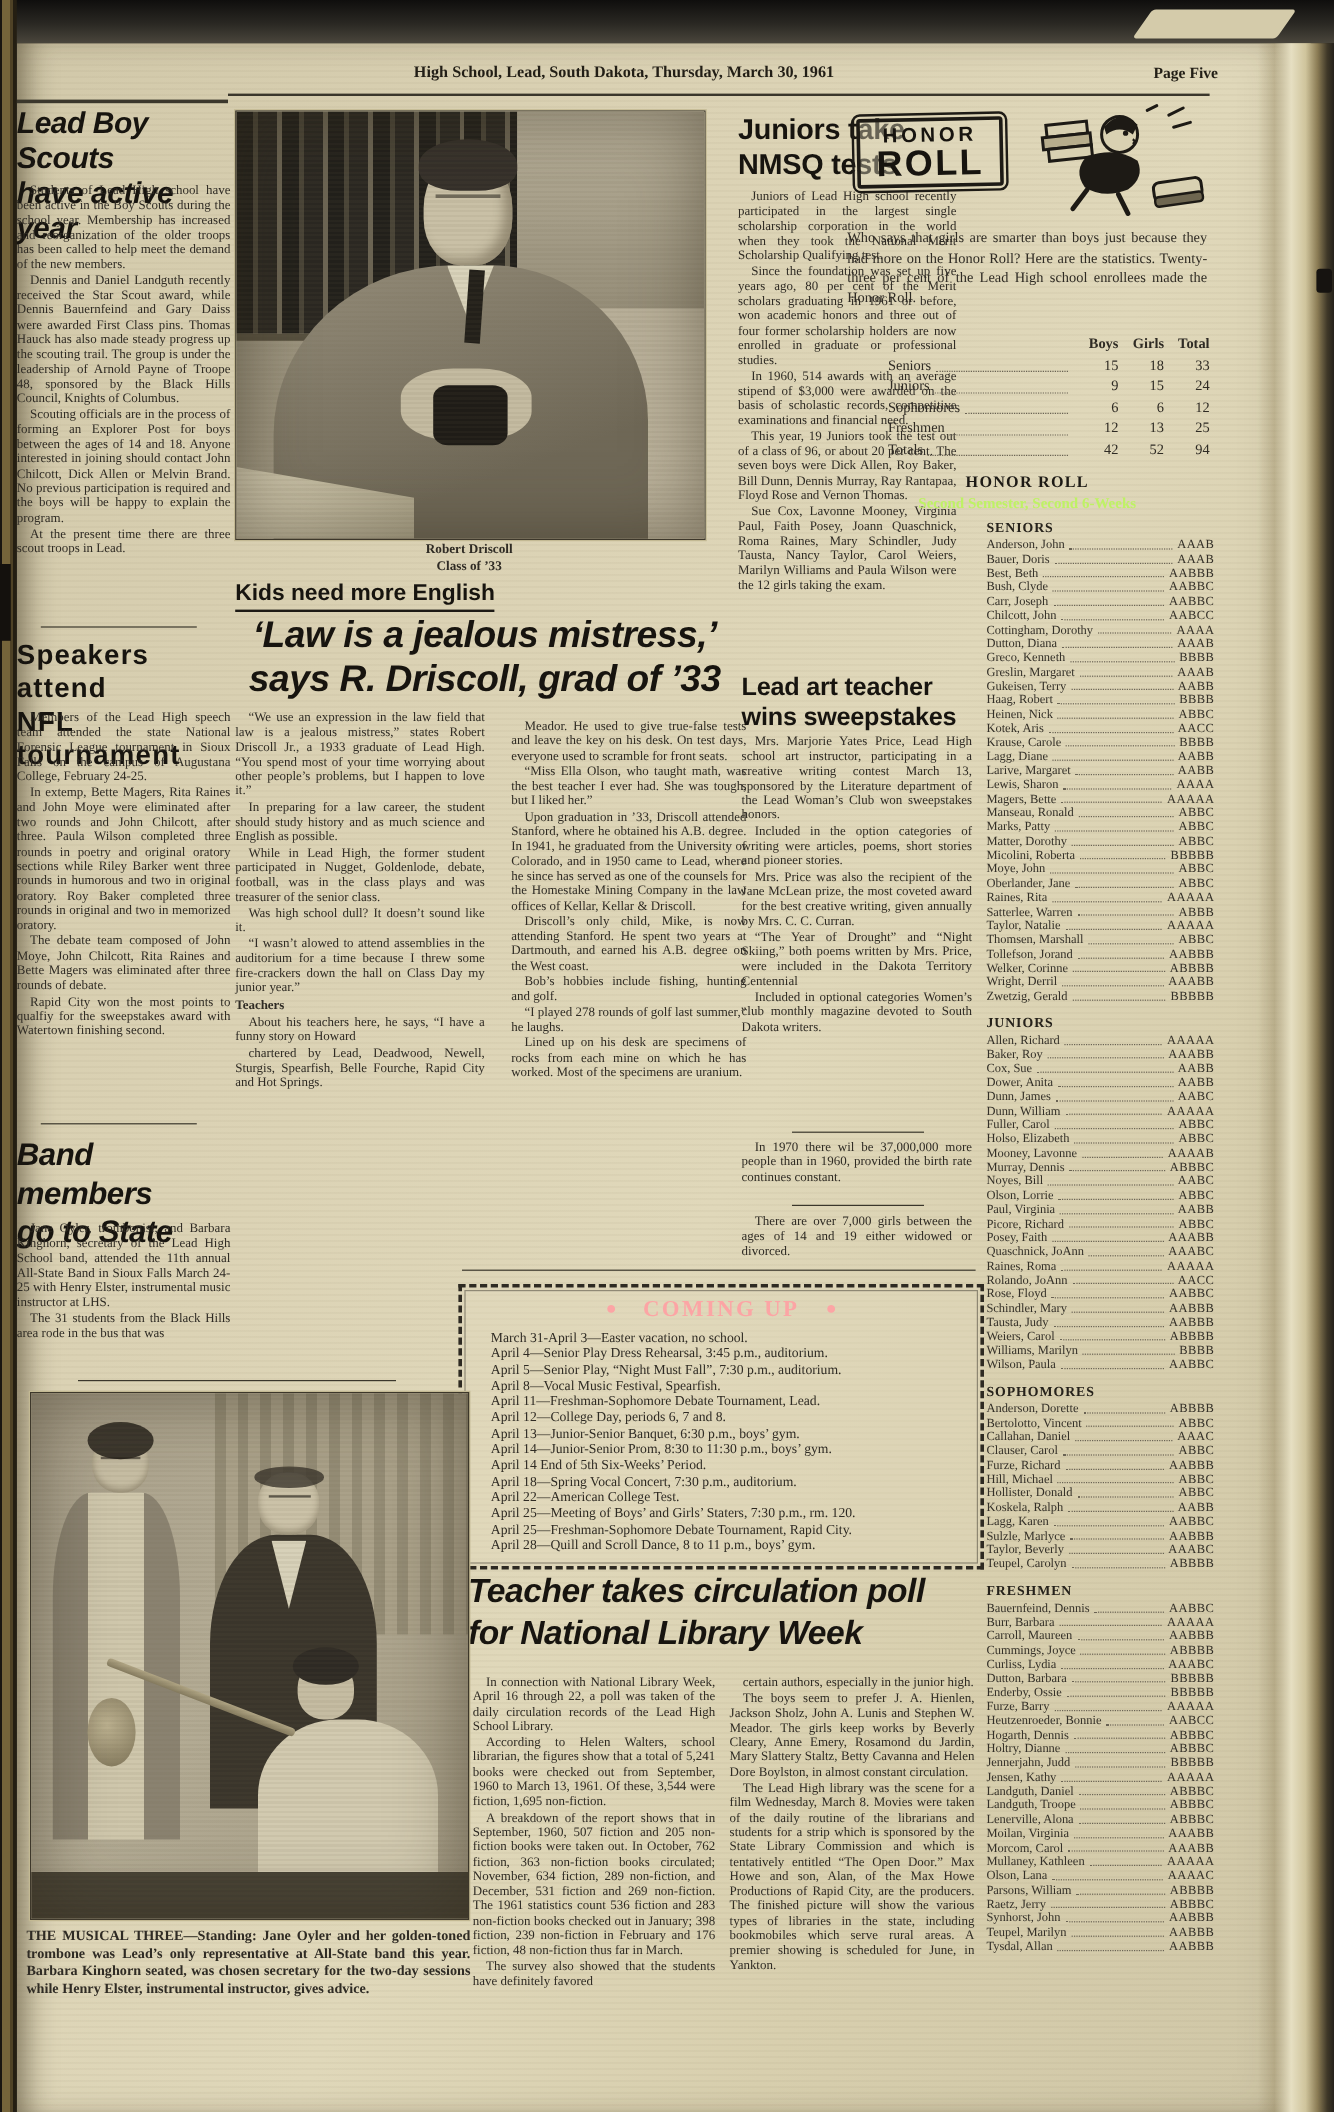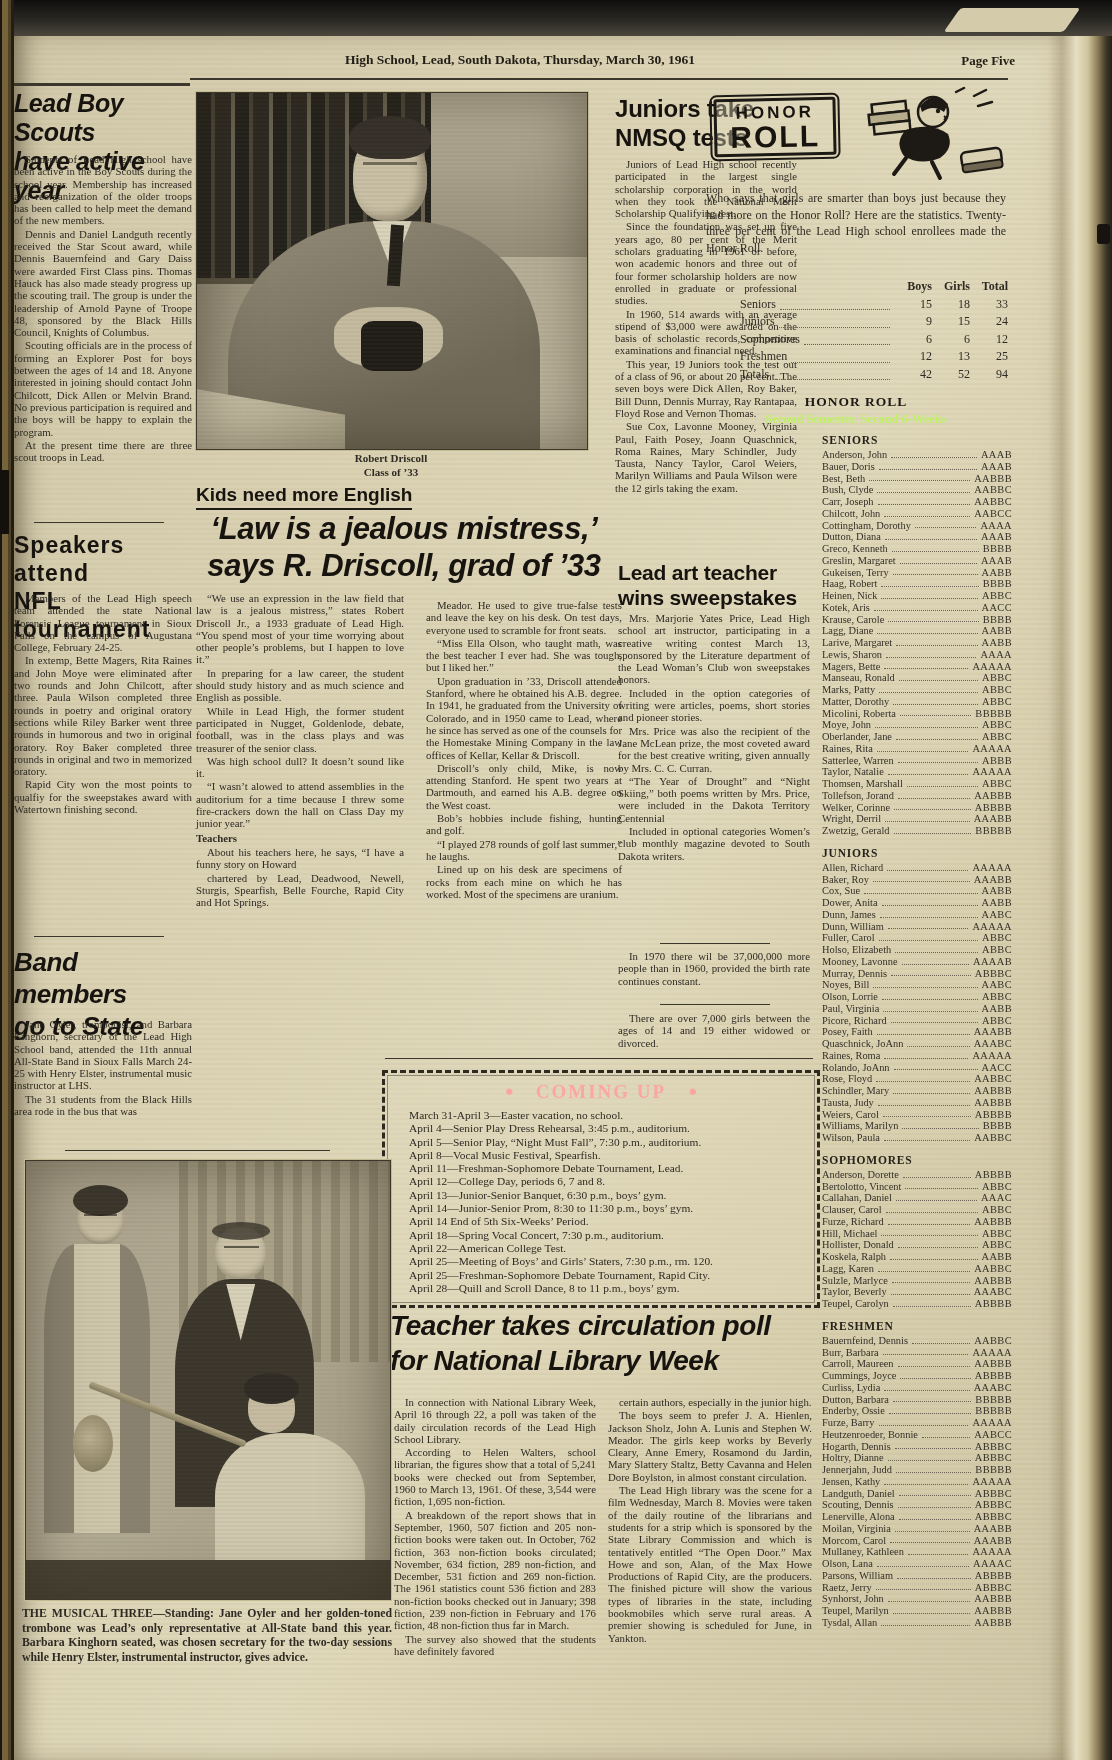--- a/index.html
+++ b/index.html
@@ -123,20 +123,21 @@
       <p class="np">Scouting officials are in the process of forming an Explorer Post for boys between the ages of 14 and 18. Anyone interested in joining should contact John Chilcott, Dick Allen or Melvin Brand. No previous participation is required and the boys will be happy to explain the program.</p>
       <p class="np">At the present time there are three scout troops in Lead.</p>
     </div>
   <div class="rule" style="left:34px;top:522px;width:130px;height:1px;"></div>
   <div class="abs h-plain" style="left:14px;top:531px;width:182px;font-size:23px;line-height:28px;letter-spacing:1px;">Speakers attend
 NFL tournament</div>
   <div class="abs body-txt" style="left:14px;top:592px;width:178px;">
 
   <p class="np">Members of the Lead High speech team attended the state National Forensic League tournament in Sioux Falls on the campus of Augustana College, February 24-25.</p>
       <p class="np">In extemp, Bette Magers, Rita Raines and John Moye were eliminated after two rounds and John Chilcott, after three. Paula Wilson completed three rounds in poetry and original oratory sections while Riley Barker went three rounds in humorous and two in original oratory. Roy Baker completed three rounds in original and two in memorized oratory.</p>
+      <p class="np">The debate team composed of John Moye, John Chilcott, Rita Raines and Bette Magers was eliminated after three rounds of debate.</p>
       <p class="np">Rapid City won the most points to qualfiy for the sweepstakes award with Watertown finishing second.</p>
     </div>
   <div class="rule" style="left:34px;top:936px;width:130px;height:1px;"></div>
   <div class="abs h-main" style="left:14px;top:946px;width:182px;font-size:26px;line-height:32px;">Band members
 go to State</div>
   <div class="abs body-txt" style="left:14px;top:1018px;width:178px;">
 
   <p class="np">Jane Oyler, trombonist, and Barbara Kinghorn, secretary of the Lead High School band, attended the 11th annual All-State Band in Sioux Falls March 24-25 with Henry Elster, instrumental music instructor at LHS.</p>
       <p class="np">The 31 students from the Black Hills area rode in the bus that was</p>
     </div>
@@ -787,21 +788,21 @@
         <span class="hr-n">Jensen, Kathy</span>
           <span class="dots"></span>
           <span class="hr-g">AAAAA</span>
       </div>
         <div class="hr-row">
         <span class="hr-n">Landguth, Daniel</span>
           <span class="dots"></span>
           <span class="hr-g">ABBBC</span>
       </div>
         <div class="hr-row">
-        <span class="hr-n">Scouting, Dennis</span>
+        <span class="hr-n">Landguth, Troope</span>
           <span class="dots"></span>
           <span class="hr-g">ABBBC</span>
       </div>
         <div class="hr-row">
         <span class="hr-n">Lenerville, Alona</span>
           <span class="dots"></span>
           <span class="hr-g">ABBBC</span>
       </div>
         <div class="hr-row">
         <span class="hr-n">Moilan, Virginia</span>

